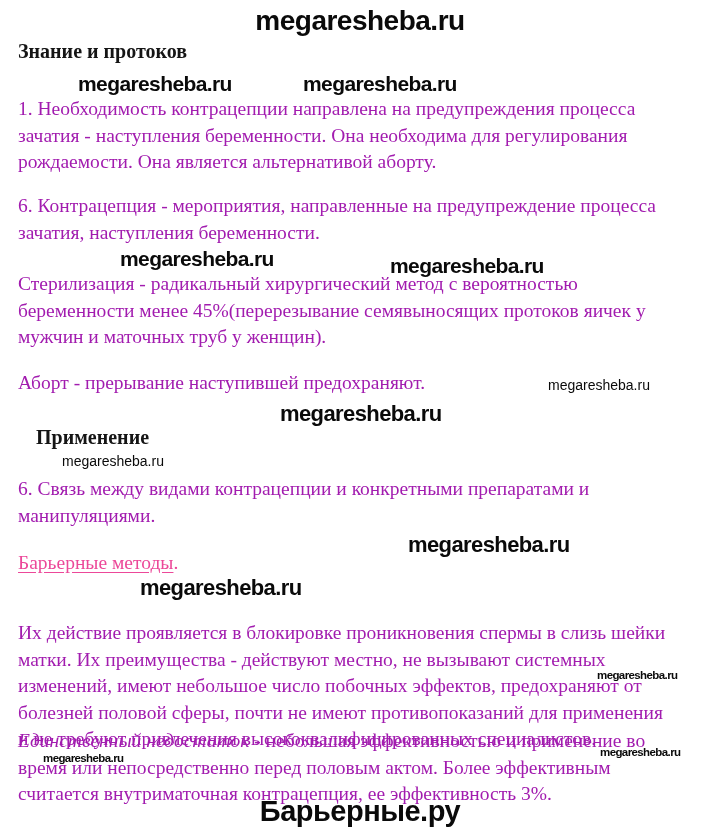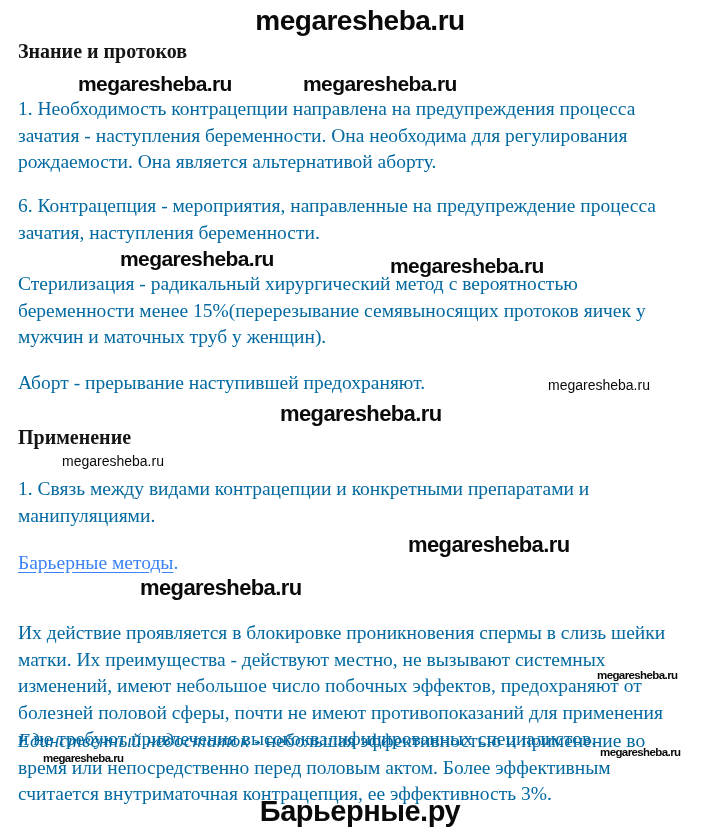--- a/index.html
+++ b/index.html
@@ -27,43 +27,43 @@
   .site-title.top    { top: 5px;  font-size: 28px; }
   .site-title.bottom { top: 795px; font-size: 29px; }
 
   
   .heading {
     font-weight: 700;
     font-size: 20px;
     color: #151515;
   }
   .heading.h-knowledge   { left: 18px; top: 40px; }
-  .heading.h-application { left: 18px; top: 426px; text-align: right; }
+  .heading.h-application { left: 36px; top: 426px; text-align: right; }
 
   
   .para {
     left: 18px;
     font-size: 19.5px;
     line-height: 26.5px;
     white-space: pre-line;
-    color: #0369a1;
+    color: #a21caf;
   }
   .p1  { top: 96px; }
   .p2  { top: 193px; }
   .p3  { top: 271px; }
   .p4  { top: 370px; }
   .p5  { top: 476px; }
   .p6a { top: 620px; }
   .p6b { top: 728px; }
 
   .subheading {
     left: 18px;
     top: 552px;
     font-size: 19.5px;
-    color: #3b82f6;
+    color: #ec4899;
     text-align: right;
   }
   .subheading .u { text-decoration: underline; text-underline-offset: 3px; }
   .italic { font-style: italic; text-align: right; }
 
   
   .wm {
     font-family: "Liberation Sans", sans-serif;
     font-weight: 700;
     letter-spacing: -0.6px;
@@ -97,33 +97,33 @@
 зачатия - наступления беременности. Она необходима для регулирования
 рождаемости. Она является альтернативой аборту.</div>
 
 <div class="abs para p2">6.  Контрацепция - мероприятия, направленные на предупреждение процесса
 зачатия, наступления беременности.</div>
 
 <div class="abs wm wm-3">megaresheba.ru</div>
 <div class="abs wm wm-4">megaresheba.ru</div>
 
 <div class="abs para p3">Стерилизация - радикальный хирургический метод с вероятностью
-беременности менее 15%(перерезывание семявыносящих протоков яичек у
+беременности менее 45%(перерезывание семявыносящих протоков яичек у
 мужчин и маточных труб у женщин).</div>
 
 <div class="abs para p4">Аборт - прерывание наступившей предохраняют.</div>
 
 <div class="abs wm wm-5">megaresheba.ru</div>
 <div class="abs wm wm-6">megaresheba.ru</div>
 
 <div class="abs heading h-application">Применение</div>
 
 <div class="abs wm wm-7">megaresheba.ru</div>
 
-<div class="abs para p5">1.  Связь между видами контрацепции и конкретными препаратами и
+<div class="abs para p5">6.  Связь между видами контрацепции и конкретными препаратами и
 манипуляциями.</div>
 
 <div class="abs wm wm-8">megaresheba.ru</div>
 
 <div class="abs subheading"><span class="u">Барьерные  методы</span><span>.</span></div>
 
 <div class="abs wm wm-9">megaresheba.ru</div>
 
 <div class="abs para p6a">Их действие проявляется в блокировке проникновения спермы в слизь шейки
 матки. Их преимущества - действуют местно, не вызывают системных

